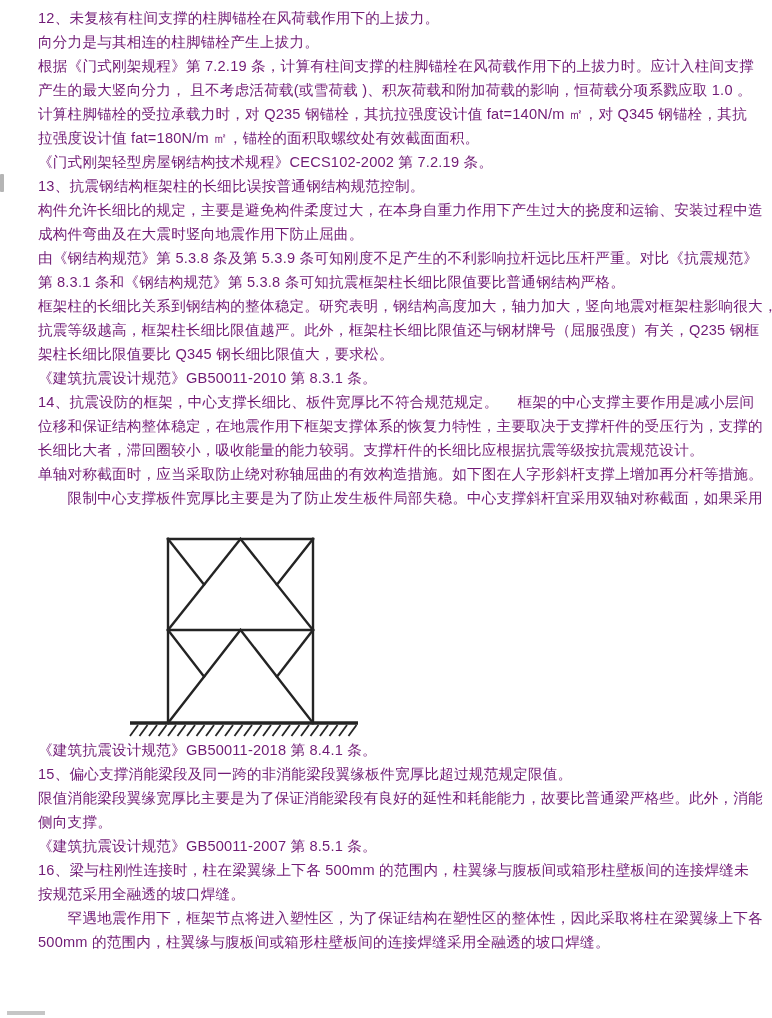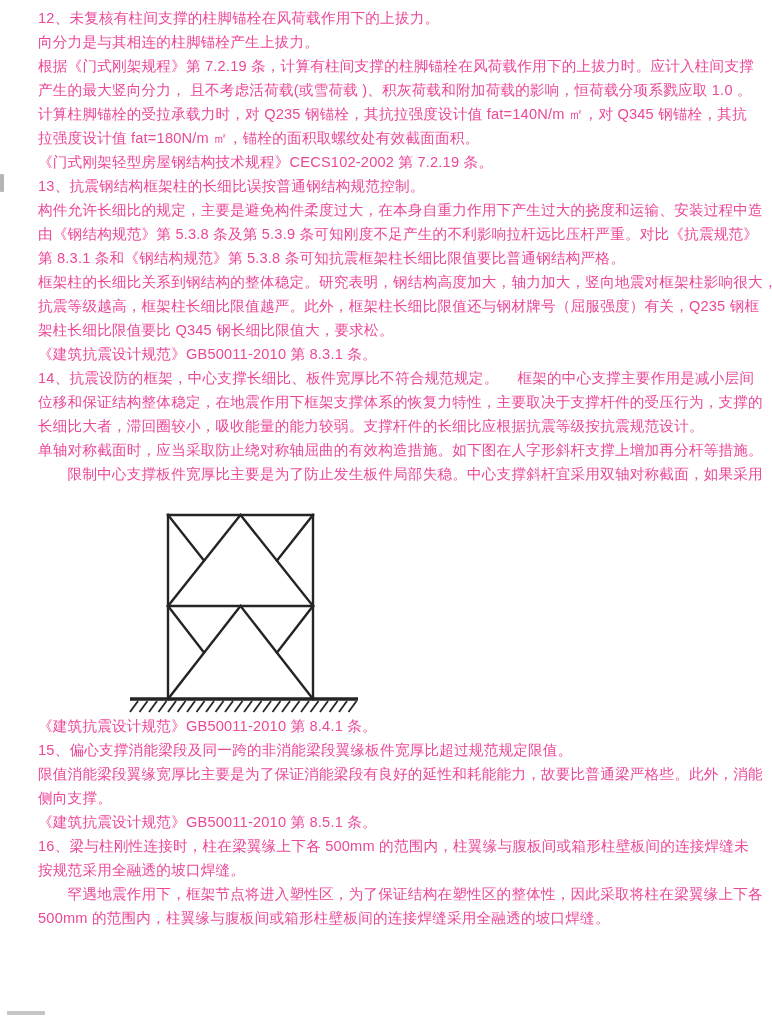--- a/index.html
+++ b/index.html
@@ -24,21 +24,21 @@
   .text-block {
     position: relative;
     padding-left: 38px;
     padding-right: 28px;
   }
   #top-block { padding-top: 6px; }
   .doc-line {
     height: 24px;
     line-height: 24px;
     font-size: 14.6px;
-    color: #ec4899;
+    color: #701a75;
     white-space: pre;
     letter-spacing: 0.2px;
   }
   figure.frame-figure {
     margin: 0;
     padding: 0;
     position: relative;
     height: 228px; 
   }
   figure.frame-figure svg {
@@ -68,20 +68,21 @@
   <div class="text-block" id="top-block">
       <div class="doc-line">12、未复核有柱间支撑的柱脚锚栓在风荷载作用下的上拔力。</div>
       <div class="doc-line">向分力是与其相连的柱脚锚栓产生上拔力。</div>
       <div class="doc-line">根据《门式刚架规程》第 7.2.19 条，计算有柱间支撑的柱脚锚栓在风荷载作用下的上拔力时。应计入柱间支撑</div>
       <div class="doc-line">产生的最大竖向分力， 且不考虑活荷载(或雪荷载 )、积灰荷载和附加荷载的影响，恒荷载分项系戮应取 1.0 。</div>
       <div class="doc-line">计算柱脚锚栓的受拉承载力时，对 Q235 钢锚栓，其抗拉强度设计值 fat=140N/m ㎡，对 Q345 钢锚栓，其抗</div>
       <div class="doc-line">拉强度设计值 fat=180N/m ㎡，锚栓的面积取螺纹处有效截面面积。</div>
       <div class="doc-line">《门式刚架轻型房屋钢结构技术规程》CECS102-2002 第 7.2.19 条。</div>
       <div class="doc-line">13、抗震钢结构框架柱的长细比误按普通钢结构规范控制。</div>
       <div class="doc-line">构件允许长细比的规定，主要是避免构件柔度过大，在本身自重力作用下产生过大的挠度和运输、安装过程中造</div>
+      <div class="doc-line">成构件弯曲及在大震时竖向地震作用下防止屈曲。</div>
       <div class="doc-line">由《钢结构规范》第 5.3.8 条及第 5.3.9 条可知刚度不足产生的不利影响拉杆远比压杆严重。对比《抗震规范》</div>
       <div class="doc-line">第 8.3.1 条和《钢结构规范》第 5.3.8 条可知抗震框架柱长细比限值要比普通钢结构严格。</div>
       <div class="doc-line">框架柱的长细比关系到钢结构的整体稳定。研究表明，钢结构高度加大，轴力加大，竖向地震对框架柱影响很大，</div>
       <div class="doc-line">抗震等级越高，框架柱长细比限值越严。此外，框架柱长细比限值还与钢材牌号（屈服强度）有关，Q235 钢框</div>
       <div class="doc-line">架柱长细比限值要比 Q345 钢长细比限值大，要求松。</div>
       <div class="doc-line">《建筑抗震设计规范》GB50011-2010 第 8.3.1 条。</div>
       <div class="doc-line">14、抗震设防的框架，中心支撑长细比、板件宽厚比不符合规范规定。　 框架的中心支撑主要作用是减小层间</div>
       <div class="doc-line">位移和保证结构整体稳定，在地震作用下框架支撑体系的恢复力特性，主要取决于支撑杆件的受压行为，支撑的</div>
       <div class="doc-line">长细比大者，滞回圈较小，吸收能量的能力较弱。支撑杆件的长细比应根据抗震等级按抗震规范设计。</div>
       <div class="doc-line">单轴对称截面时，应当采取防止绕对称轴屈曲的有效构造措施。如下图在人字形斜杆支撑上增加再分杆等措施。</div>
@@ -135,25 +136,25 @@
           <line x1="190.5" y1="193" x2="182.5" y2="204"></line>
           <line x1="200" y1="193" x2="192" y2="204"></line>
           <line x1="209.5" y1="193" x2="201.5" y2="204"></line>
           <line x1="219" y1="193" x2="211" y2="204"></line>
           <line x1="228.5" y1="193" x2="220.5" y2="204"></line>
         </g>
     </svg>
   </figure>
 
   <div class="text-block" id="bottom-block">
-      <div class="doc-line">《建筑抗震设计规范》GB50011-2010 第 8.4.1 条。</div>
+      <div class="doc-line">《建筑抗震设计规范》GB50011-2018 第 8.4.1 条。</div>
       <div class="doc-line">15、偏心支撑消能梁段及同一跨的非消能梁段翼缘板件宽厚比超过规范规定限值。</div>
       <div class="doc-line">限值消能梁段翼缘宽厚比主要是为了保证消能梁段有良好的延性和耗能能力，故要比普通梁严格些。此外，消能</div>
       <div class="doc-line">侧向支撑。</div>
-      <div class="doc-line">《建筑抗震设计规范》GB50011-2010 第 8.5.1 条。</div>
+      <div class="doc-line">《建筑抗震设计规范》GB50011-2007 第 8.5.1 条。</div>
       <div class="doc-line">16、梁与柱刚性连接时，柱在梁翼缘上下各 500mm 的范围内，柱翼缘与腹板间或箱形柱壁板间的连接焊缝未</div>
       <div class="doc-line">按规范采用全融透的坡口焊缝。</div>
       <div class="doc-line">　　罕遇地震作用下，框架节点将进入塑性区，为了保证结构在塑性区的整体性，因此采取将柱在梁翼缘上下各</div>
       <div class="doc-line">500mm 的范围内，柱翼缘与腹板间或箱形柱壁板间的连接焊缝采用全融透的坡口焊缝。</div>
     </div>
 
   <div class="artifact-left"></div>
   <div class="artifact-bottom"></div>
 
 </div>

